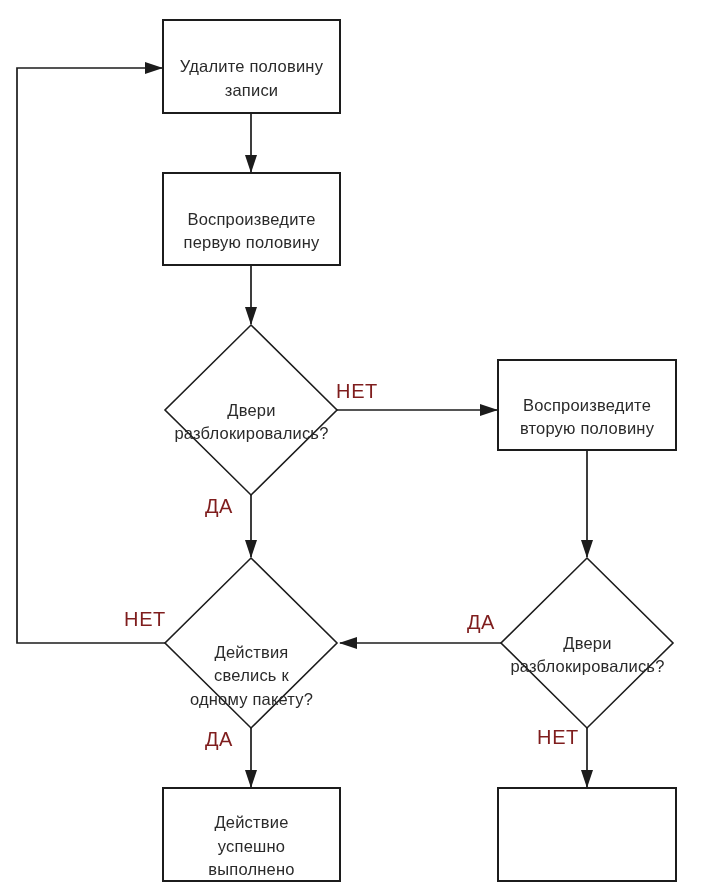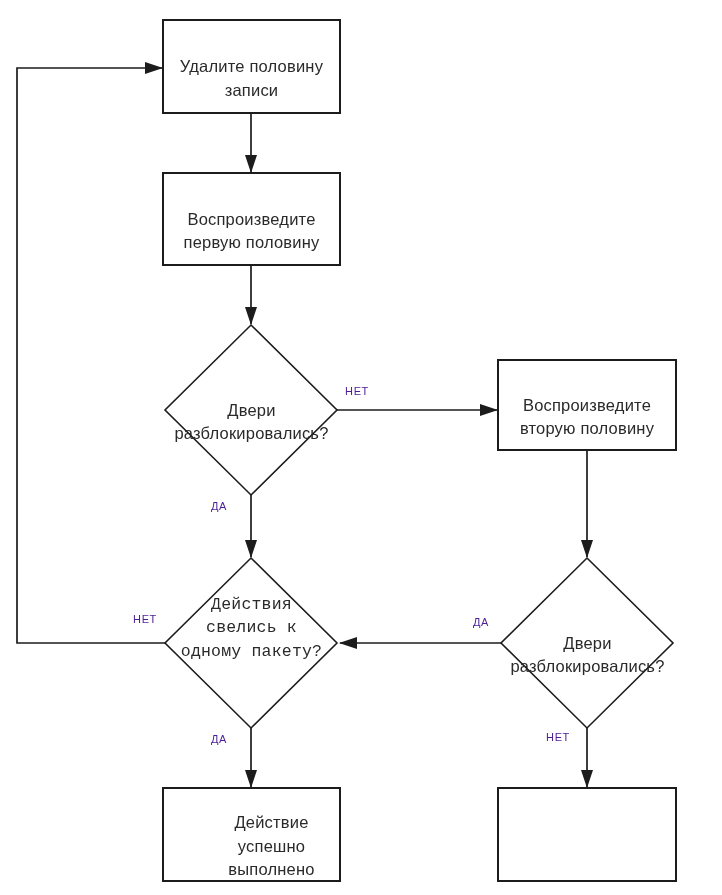--- a/index.html
+++ b/index.html
@@ -22,22 +22,22 @@
     font-size: 16.5px;
     line-height: 1.42;
     color: #2a2a2a;
     letter-spacing: 0.2px;
     pointer-events: none;
     margin-top: 12px;
   }
   .edge-label {
     position: absolute;
     transform: translate(-50%, -50%);
-    font-size: 11px;
-    color: #4c1d95;
+    font-size: 20px;
+    color: #7f1d1d;
     letter-spacing: 0.6px;
     white-space: nowrap;
     pointer-events: none;
   }
 </style>
 </head>
 <body>
 
 <div class="canvas">
 
@@ -73,26 +73,26 @@
   </svg>
 
   <div class="node-label" style="left:163px; top:20px;  width:177px; height:93px;">Удалите половину
 записи</div>
   <div class="node-label" style="left:163px; top:173px; width:177px; height:92px;">Воспроизведите
 первую половину</div>
   <div class="node-label" style="left:166px; top:370px; width:171px; height:80px;">Двери
 разблокировались?</div>
   <div class="node-label" style="left:498px; top:360px; width:178px; height:90px;">Воспроизведите
 вторую половину</div>
-  <div class="node-label" style="left:166px; top:576px; width:171px; height:80px;font-family:Liberation Mono, monospace;">Действия
+  <div class="node-label" style="left:166px; top:624px; width:171px; height:80px;">Действия
 свелись к
 одному пакету?</div>
   <div class="node-label" style="left:502px; top:603px; width:171px; height:80px;">Двери
 разблокировались?</div>
-  <div class="node-label" style="left:163px; top:788px; width:177px; height:93px;padding-left:20px;">Действие
+  <div class="node-label" style="left:163px; top:788px; width:177px; height:93px;">Действие
 успешно
 выполнено</div>
 
   <div class="edge-label" style="left:357px; top:391px;">НЕТ</div>
   <div class="edge-label" style="left:219px; top:506px;">ДА</div>
   <div class="edge-label" style="left:481px; top:622px;">ДА</div>
   <div class="edge-label" style="left:219px; top:739px;">ДА</div>
   <div class="edge-label" style="left:558px; top:737px;">НЕТ</div>
   <div class="edge-label" style="left:145px; top:619px;">НЕТ</div>
 

